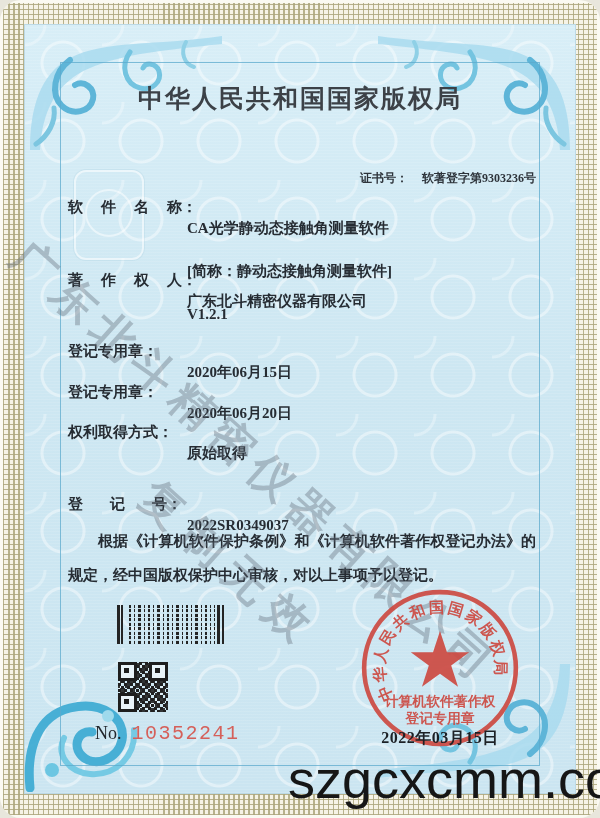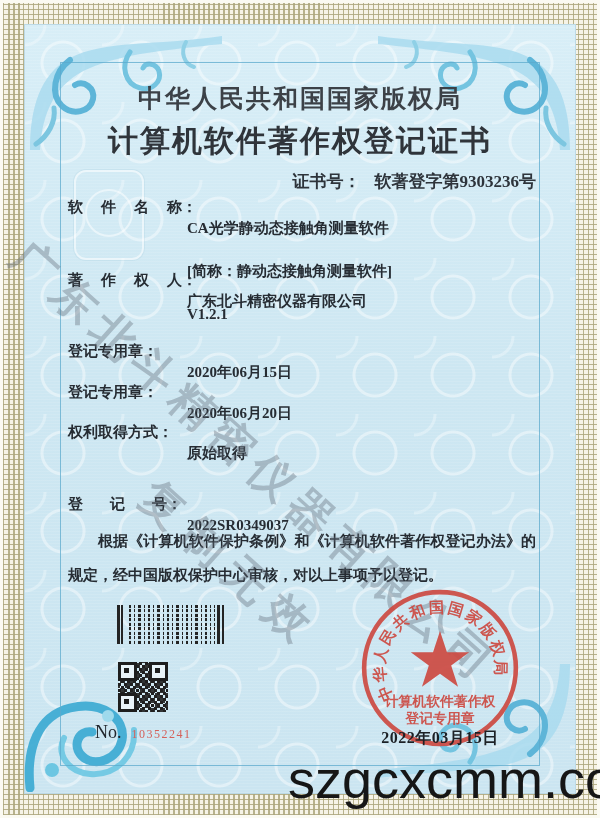--- a/index.html
+++ b/index.html
@@ -1,18 +1,18 @@
 <!DOCTYPE html>
 <html><head>
 <meta charset="utf-8">
 <style>
   html,body{margin:0;padding:0;}
   body{width:600px;height:818px;overflow:hidden;background:#e8e6dc;}
   .page{position:relative;width:600px;height:818px;overflow:hidden;background:#fbfaf2;
-        font-family:"Liberation Serif","DejaVu Serif",serif;}
+        font-family:"Liberation Serif","DejaVu Serif",serif;border-radius:21px;}
   
   .frame{position:absolute;inset:3px;background-color:#f6f3e6;
     background-image:
       repeating-linear-gradient(90deg, rgba(172,166,124,.85) 0 1.5px, transparent 1.5px 5px),
       repeating-linear-gradient(0deg, rgba(172,166,124,.85) 0 1.5px, transparent 1.5px 5px);}
   
   .cert{position:absolute;left:24px;top:24px;right:24px;bottom:24px;
     background-color:#cfe8f3;
     background-image:
       repeating-linear-gradient(180deg, rgba(255,255,255,.10) 0 1px, transparent 1px 3px),
@@ -32,21 +32,21 @@
   .emboss{position:absolute;left:50px;top:146px;width:66px;height:86px;
     border:2px solid rgba(255,255,255,.55);border-radius:12px;
     box-shadow:0 0 0 1px rgba(160,200,220,.22);}
   .emboss::after{content:"";position:absolute;left:9px;top:17px;width:44px;height:44px;
     border:2px solid rgba(255,255,255,.5);border-radius:50%;}
   
   .authority{position:absolute;left:0;right:0;top:58px;text-align:center;
     font-size:25px;letter-spacing:2px;color:#3c4147;font-weight:600;}
   .cert-title{position:absolute;left:0;right:0;top:97px;text-align:center;
     font-size:30px;font-weight:bold;letter-spacing:2px;color:#2f343a;}
-  .certno{position:absolute;right:40px;top:146px;font-size:17px;font-weight:bold;color:#2e343b;}
+  .certno{position:absolute;right:40px;top:146px;font-size:12px;font-weight:bold;color:#2e343b;}
   .certno .gap{display:inline-block;width:14px;}
   .row{position:absolute;left:44px;display:flex;align-items:flex-start;
     font-size:15px;font-weight:bold;color:#262c33;}
   .f-label{width:119px;white-space:pre;flex:none;font-family:Liberation Mono, monospace;}
   .f-value{white-space:pre-line;line-height:21.5px;margin-top:20px;}
   .r1{top:174px}.r2{top:247px}.r3{top:318px}.r4{top:359px}.r5{top:399px}.r6{top:439px}.r7{top:471px}
   .statement{position:absolute;left:44px;right:40px;top:500px;font-size:15px;font-weight:bold;
     color:#262c33;line-height:34px;text-indent:2em;text-align:justify;}
   
   .barcode{position:absolute;left:93px;top:581px;width:110px;height:39px;}
@@ -60,21 +60,21 @@
   
   .qr{position:absolute;left:94px;top:638px;width:50px;height:50px;
     background:
       repeating-conic-gradient(#202020 0% 25%, transparent 0% 50%),
       repeating-conic-gradient(rgba(32,32,32,.9) 0% 25%, transparent 0% 50%);
     background-size:6px 6px,10px 10px;background-position:0 0,2px 1px;}
   .qr .f{position:absolute;width:13px;height:13px;border:3px solid #1e1e1e;background:#e9f3f8;}
   .qr .f::after{content:"";position:absolute;left:3px;top:3px;width:5px;height:5px;background:#1e1e1e;}
   .f-tl{left:0;top:0}.f-tr{right:0;top:0}.f-bl{left:0;bottom:0}
   .serial{position:absolute;left:71px;top:698px;font-size:18px;color:#20252b;}
-  .serial .num{font-family:Liberation Serif, serif;font-size:12px;letter-spacing:1.5px;
+  .serial .num{font-family:Liberation Mono, monospace;font-size:20px;letter-spacing:1.5px;
     color:#d5605a;margin-left:10px;}
   
   .seal{position:absolute;left:334px;top:562px;width:164px;height:164px;opacity:.92;}
   .issue-date{position:absolute;left:336px;top:704px;width:160px;text-align:center;
     font-size:16px;font-weight:bold;color:#1c2126;letter-spacing:.5px;}
   
   .wm{position:absolute;transform-origin:0 0;transform:rotate(42deg);white-space:nowrap;
     color:rgba(96,108,120,.38);pointer-events:none;z-index:6;font-weight:bold;}
   .wm1{left:38px;top:228px;font-size:44px;letter-spacing:9px;}
   .wm2{left:166px;top:468px;font-size:44px;letter-spacing:12px;}
@@ -114,21 +114,20 @@
       <path d="M6 116 C2 76 14 44 46 36 C78 28 102 46 98 68 C94 88 70 96 58 84 C48 74 54 58 68 60" fill="none" stroke="#39a8d2" stroke-width="9" stroke-linecap="round" opacity=".9"></path>
       <path d="M40 66 C32 82 44 100 66 102 C92 104 112 84 110 58" fill="none" stroke="#6cc6e2" stroke-width="6" stroke-linecap="round" opacity=".9"></path>
       <circle cx="28" cy="98" r="7" fill="#6cc6e2"></circle>
       <circle cx="84" cy="44" r="6" fill="#9fdaec"></circle>
     </svg>
 
     <div class="innerline"></div>
     <div class="emboss"></div>
 
     <div class="authority z4">中华人民共和国国家版权局</div>
-    <div class="cert-title z4">计算机软件著作权登记证书</div>
     <div class="certno z4">
       <span>证书号：</span><span class="gap"></span><span>软著登字第9303236号</span>
     </div>
 
     <div class="row r1 z4">
       <span class="f-label">软  件  名  称：</span>
       <span class="f-value"><span>CA光学静动态接触角测量软件</span><br>
         <span>[简称：静动态接触角测量软件]</span><br>
         <span>V1.2.1</span></span>
     </div>

